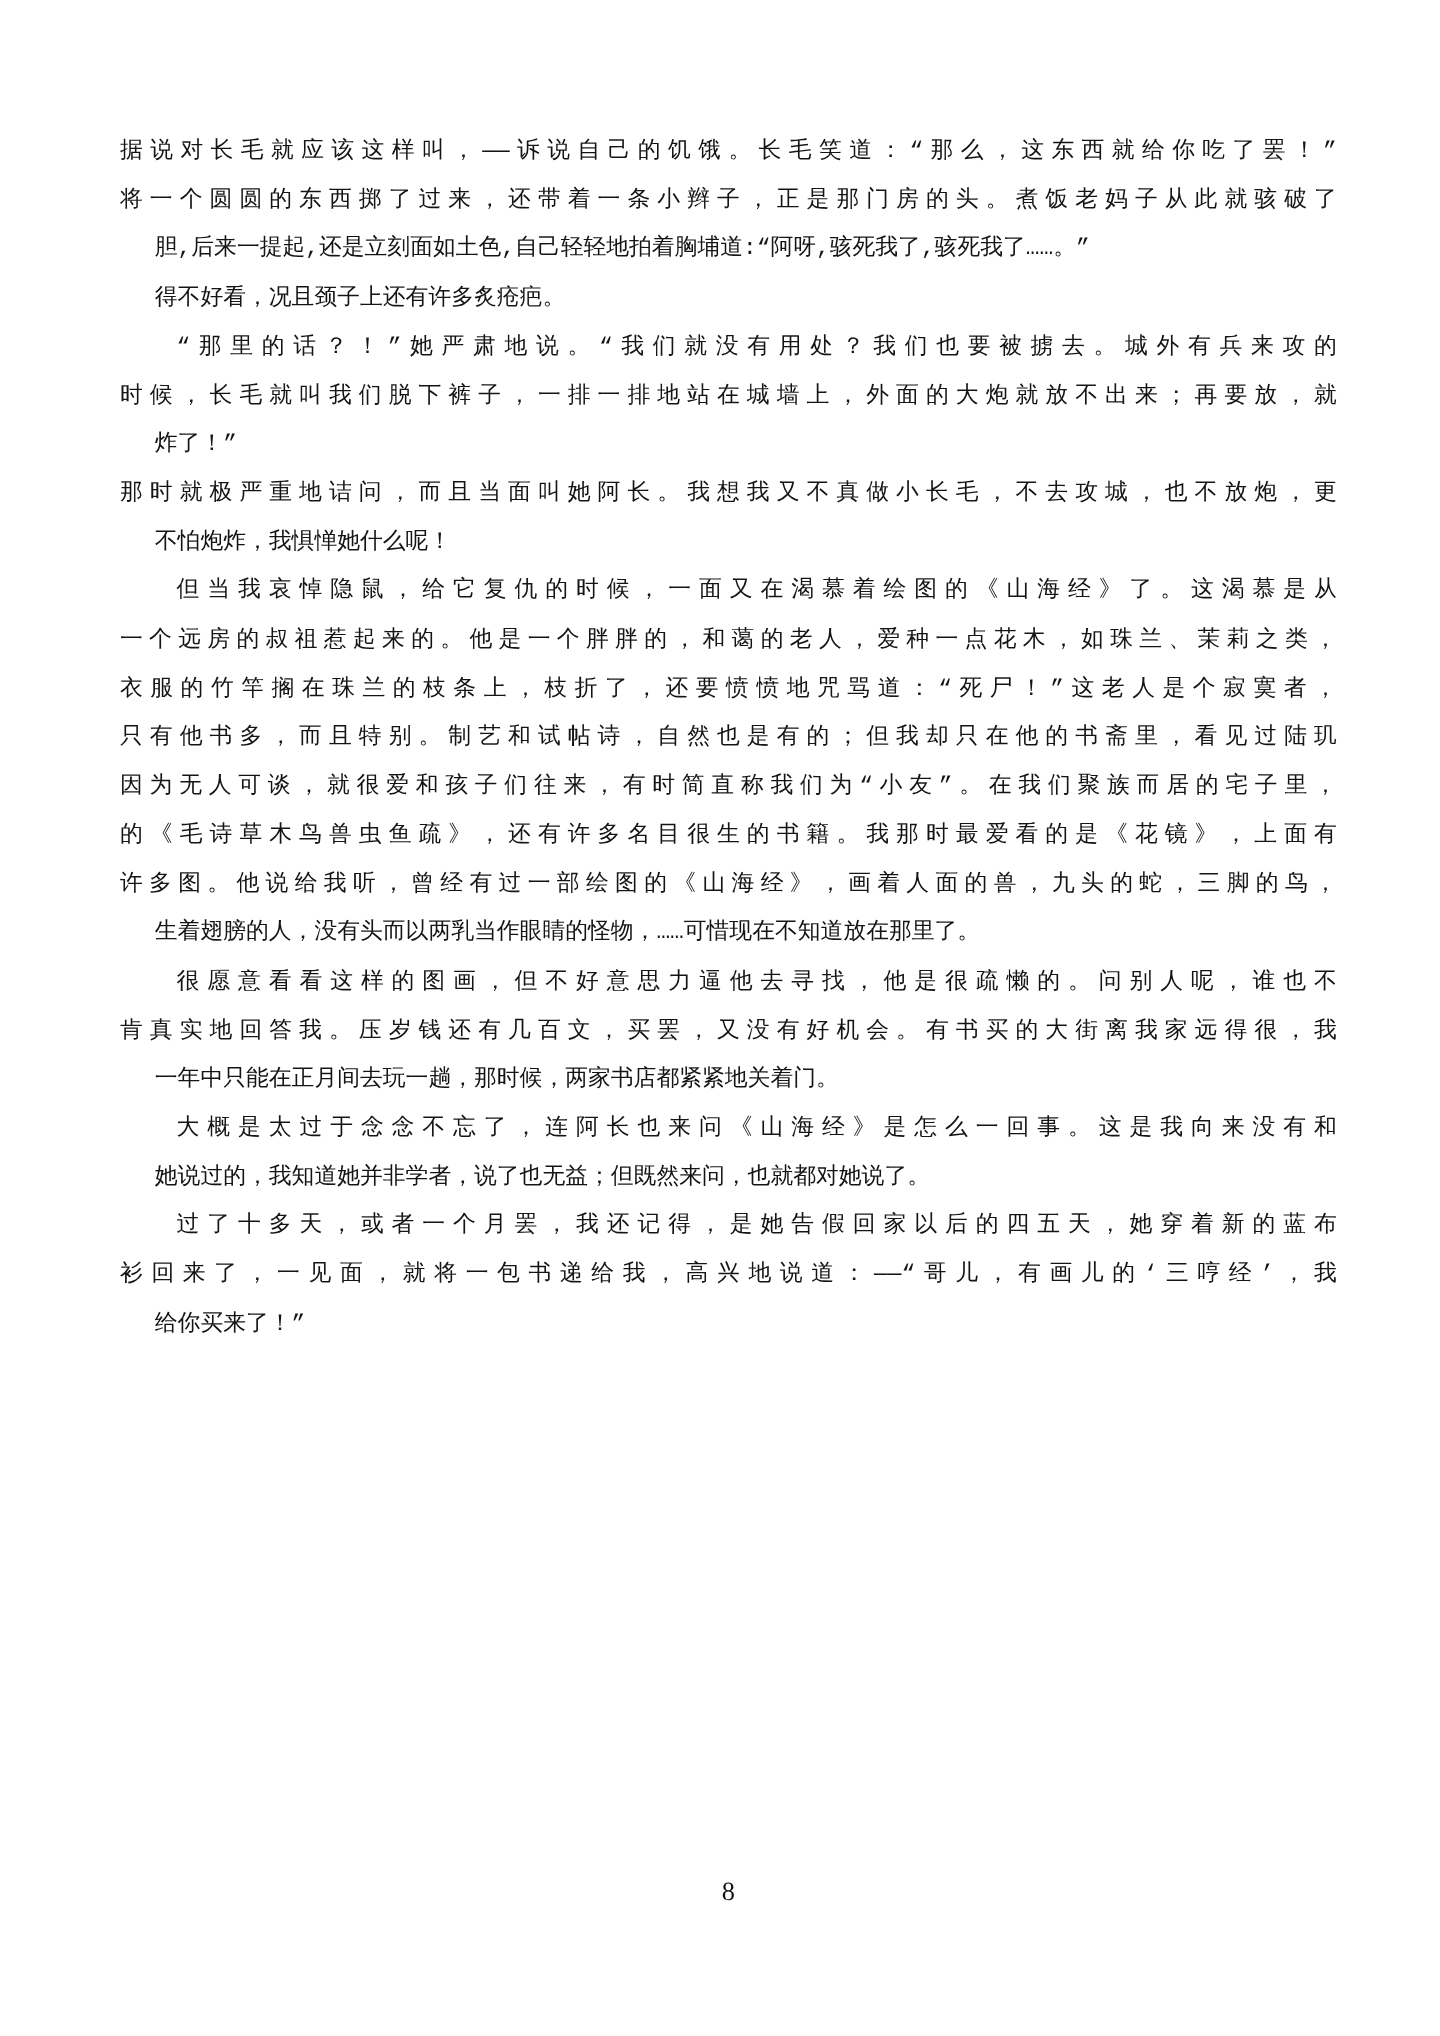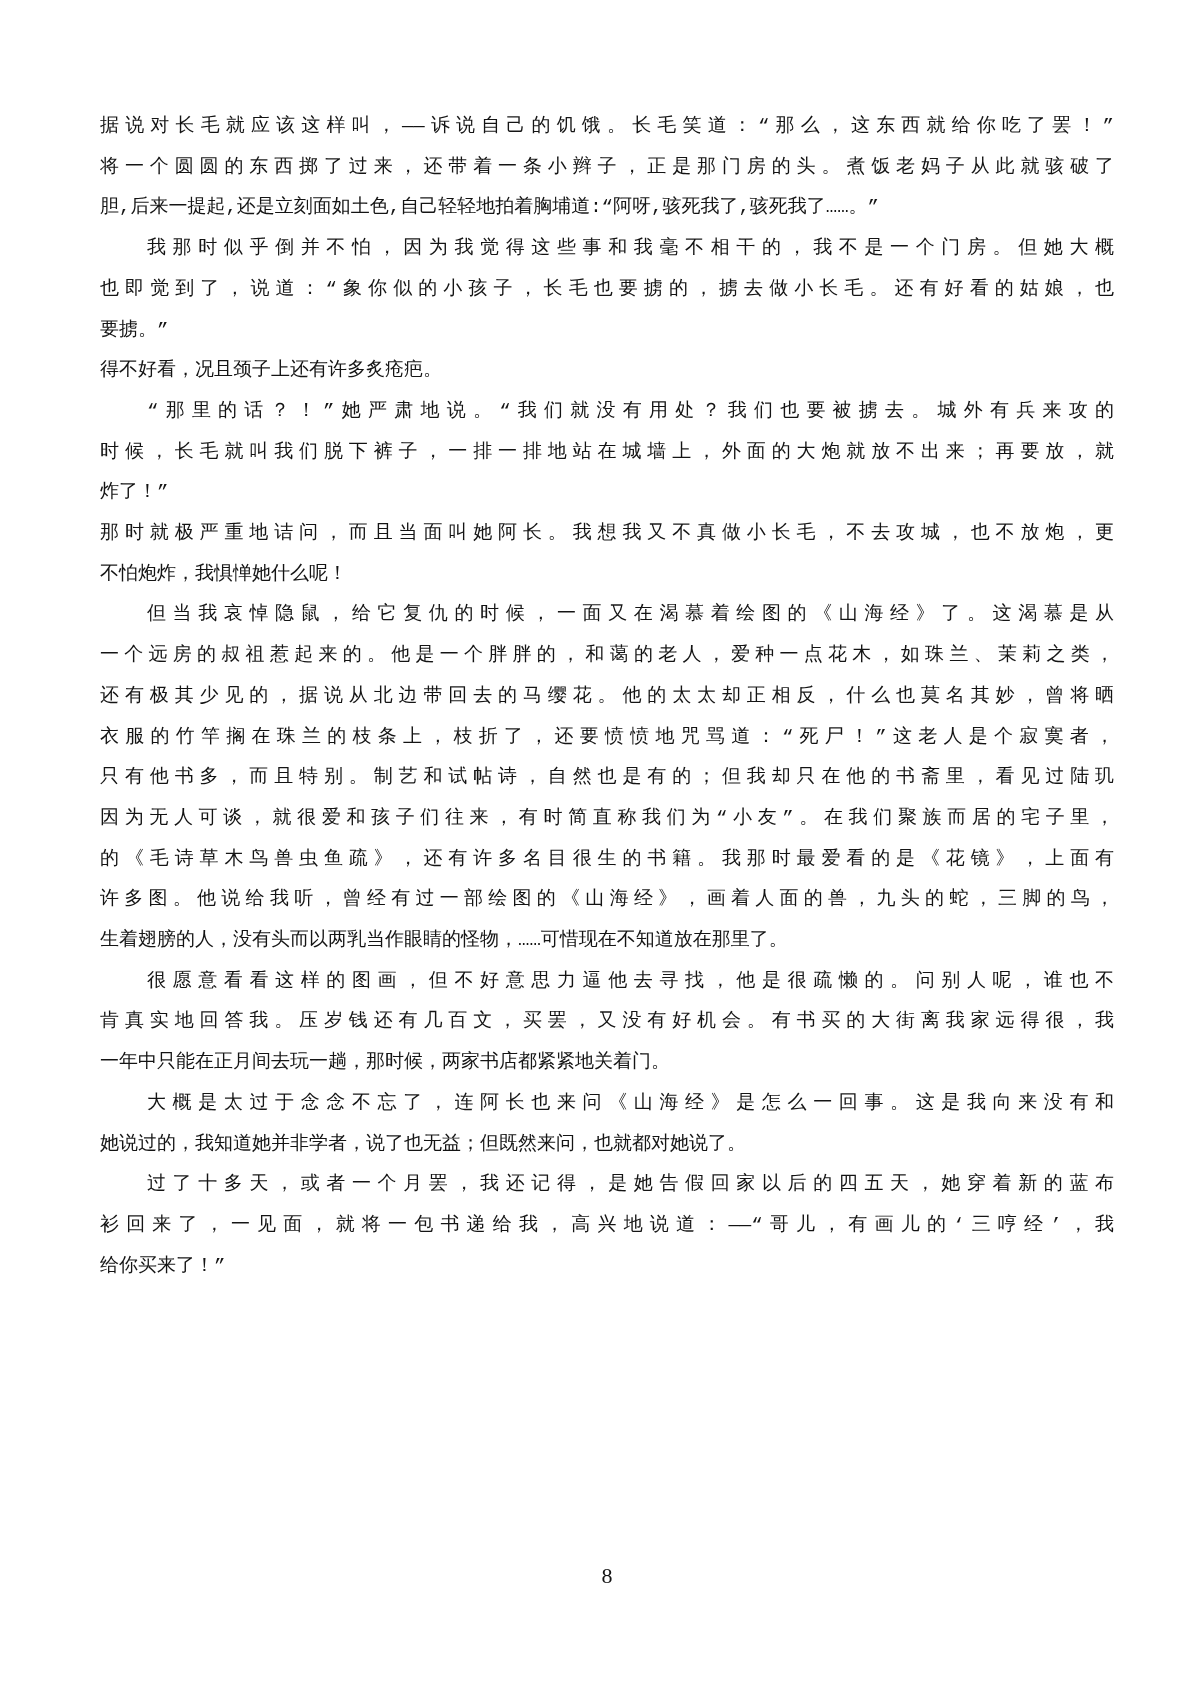--- a/index.html
+++ b/index.html
@@ -29,20 +29,21 @@
     margin: 0;
     padding: 0;
   }
   .line {
     text-align: justify;
     text-align-last: justify;
     overflow: hidden;
   }
   .line.last {
     text-align-last: left;
+    margin-left: 29px;
   }
   .line.indent {
     text-indent: 47px;
   }
   .footer {
     position: absolute;
     left: 100px;
     top: 1563px;
     width: 1014px;
     text-align: center;
@@ -54,40 +55,34 @@
 <body>
 
 <div class="page">
   <div class="text-body">
       <div class="paragraph">
         <div class="line">据说对长毛就应该这样叫，——诉说自己的饥饿。长毛笑道：“那么，这东西就给你吃了罢！”</div>
         <div class="line">将一个圆圆的东西掷了过来，还带着一条小辫子，正是那门房的头。煮饭老妈子从此就骇破了</div>
         <div class="line last">胆,后来一提起,还是立刻面如土色,自己轻轻地拍着胸埔道:“阿呀,骇死我了,骇死我了……。”</div>
       </div>
       <div class="paragraph">
-        <div class="line indent">我那时似乎倒并不怕，因为我觉得这些事和我毫不相干的，我不是一个门房。但她大概</div>
-        <div class="line">也即觉到了，说道：“象你似的小孩子，长毛也要掳的，掳去做小长毛。还有好看的姑娘，也</div>
-        <div class="line last">要掳。”</div>
-      </div>
-      <div class="paragraph">
         <div class="line last">得不好看，况且颈子上还有许多炙疮疤。</div>
       </div>
       <div class="paragraph">
         <div class="line indent">“那里的话？！”她严肃地说。“我们就没有用处？我们也要被掳去。城外有兵来攻的</div>
         <div class="line">时候，长毛就叫我们脱下裤子，一排一排地站在城墙上，外面的大炮就放不出来；再要放，就</div>
         <div class="line last">炸了！”</div>
       </div>
       <div class="paragraph">
         <div class="line">那时就极严重地诘问，而且当面叫她阿长。我想我又不真做小长毛，不去攻城，也不放炮，更</div>
         <div class="line last">不怕炮炸，我惧惮她什么呢！</div>
       </div>
       <div class="paragraph">
         <div class="line indent">但当我哀悼隐鼠，给它复仇的时候，一面又在渴慕着绘图的《山海经》了。这渴慕是从</div>
         <div class="line">一个远房的叔祖惹起来的。他是一个胖胖的，和蔼的老人，爱种一点花木，如珠兰、茉莉之类，</div>
-        <div class="line">还有极其少见的，据说从北边带回去的马缨花。他的太太却正相反，什么也莫名其妙，曾将晒</div>
         <div class="line">衣服的竹竿搁在珠兰的枝条上，枝折了，还要愤愤地咒骂道：“死尸！”这老人是个寂寞者，</div>
         <div class="line">只有他书多，而且特别。制艺和试帖诗，自然也是有的；但我却只在他的书斋里，看见过陆玑</div>
         <div class="line">因为无人可谈，就很爱和孩子们往来，有时简直称我们为“小友”。在我们聚族而居的宅子里，</div>
         <div class="line">的《毛诗草木鸟兽虫鱼疏》，还有许多名目很生的书籍。我那时最爱看的是《花镜》，上面有</div>
         <div class="line">许多图。他说给我听，曾经有过一部绘图的《山海经》，画着人面的兽，九头的蛇，三脚的鸟，</div>
         <div class="line last">生着翅膀的人，没有头而以两乳当作眼睛的怪物，……可惜现在不知道放在那里了。</div>
       </div>
       <div class="paragraph">
         <div class="line indent">很愿意看看这样的图画，但不好意思力逼他去寻找，他是很疏懒的。问别人呢，谁也不</div>
         <div class="line">肯真实地回答我。压岁钱还有几百文，买罢，又没有好机会。有书买的大街离我家远得很，我</div>

